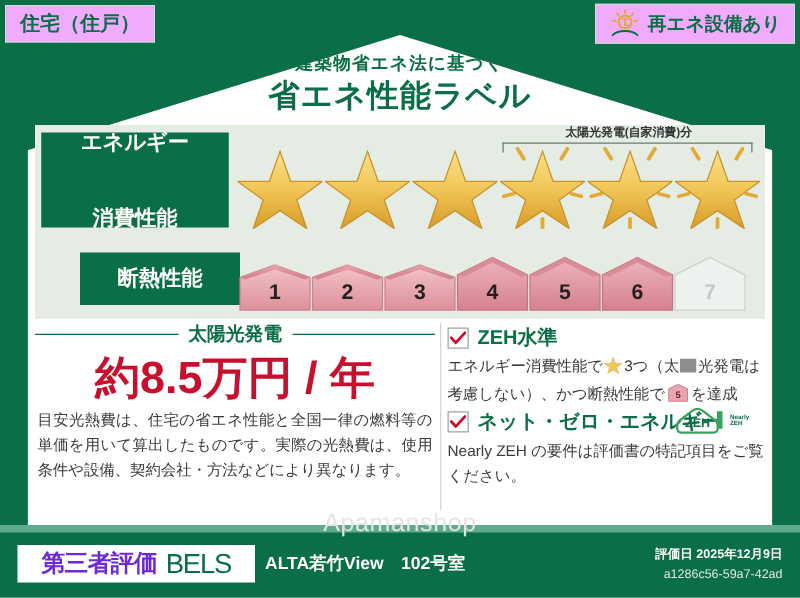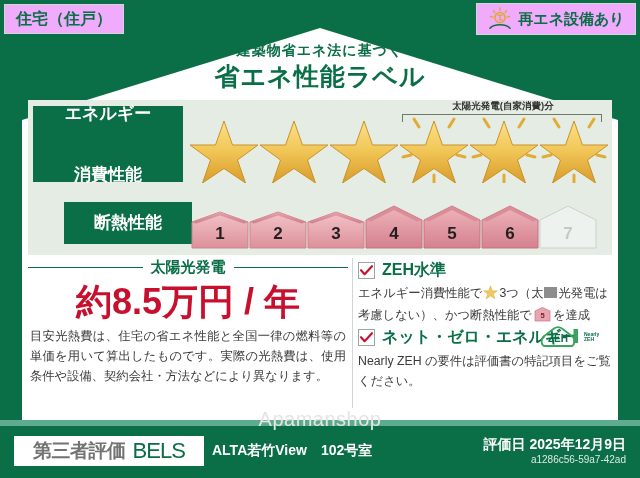--- a/index.html
+++ b/index.html
@@ -129,28 +129,28 @@
     pointer-events:none;
   }
 
   
   #footer{position:absolute;left:0;right:0;bottom:0;height:58px;background:#0a6e46;}
   #footer-stripe{position:absolute;left:0;right:0;top:0;height:6px;background:#7cc0a8;opacity:.75;}
   #bels-box{
     position:absolute;left:14px;top:16px;width:190px;height:30px;background:#fff;
     display:flex;align-items:center;justify-content:center;gap:7px;
   }
-  #bels-jp{color:#737373;font-size:19px;font-weight:bold;letter-spacing:-0.5px;}
+  #bels-jp{color:#6d28d9;font-size:19px;font-weight:bold;letter-spacing:-0.5px;}
   #bels-en{color:#0a6e46;font-size:22px;font-weight:normal;letter-spacing:-1px;}
   #prop-name{
     position:absolute;left:212px;top:22px;color:#fff;font-size:14px;font-weight:bold;
     white-space:nowrap;
   }
   #eval-date{
-    position:absolute;right:14px;top:16px;color:#fff;font-size:14px;font-weight:bold;text-align:right;
+    position:absolute;right:14px;top:16px;color:#fff;font-size:10px;font-weight:bold;text-align:right;
     white-space:nowrap;
   }
   #eval-id{
     position:absolute;right:14px;top:34px;color:#dfe9e4;font-size:10px;text-align:right;
     white-space:nowrap;
   }
 </style>
 </head>
 <body>
 

